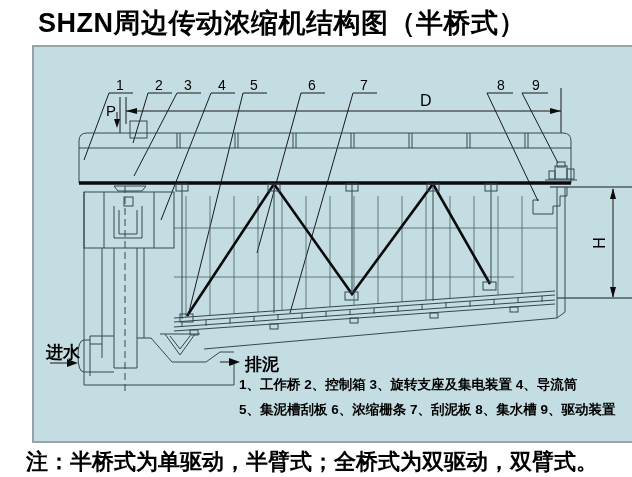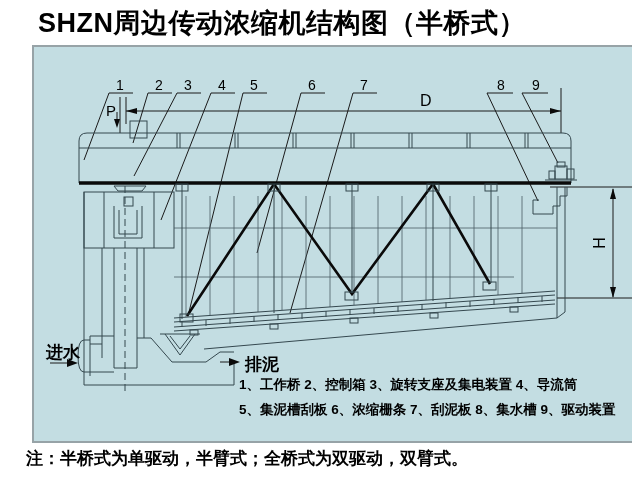--- a/index.html
+++ b/index.html
@@ -1,20 +1,20 @@
 <!DOCTYPE html>
 <html><head>
 <meta charset="utf-8">
 <style>
   html,body{margin:0;padding:0;background:#ffffff;}
   #stage{position:relative;width:632px;height:477px;background:#ffffff;overflow:hidden;
          font-family:"Liberation Sans","DejaVu Sans",sans-serif;margin-left:24px;}
   #title{position:absolute;left:14px;top:5px;font-size:27px;font-weight:bold;color:#000;
          letter-spacing:0.5px;white-space:nowrap;}
-  #note{position:absolute;left:2px;top:447px;font-size:17px;font-weight:bold;color:#000;
+  #note{position:absolute;left:2px;top:447px;font-size:22px;font-weight:bold;color:#000;
         white-space:nowrap;}
   svg{position:absolute;left:0;top:0;}
   svg text{font-family:"Liberation Sans","DejaVu Sans",sans-serif;fill:#000;}
   .thin{stroke:#35484f;stroke-width:1;fill:none;}
   .hair{stroke:#4a5d64;stroke-width:0.8;fill:none;}
   .dim{stroke:#1a1a1a;stroke-width:1;fill:none;}
   .thick{stroke:#0a0a0a;stroke-width:2.6;fill:none;}
   .band{stroke:#0a0a0a;stroke-width:3.5;fill:none;}
   .arr{fill:#0a0a0a;stroke:none;}
   .num{font-size:14px;}

